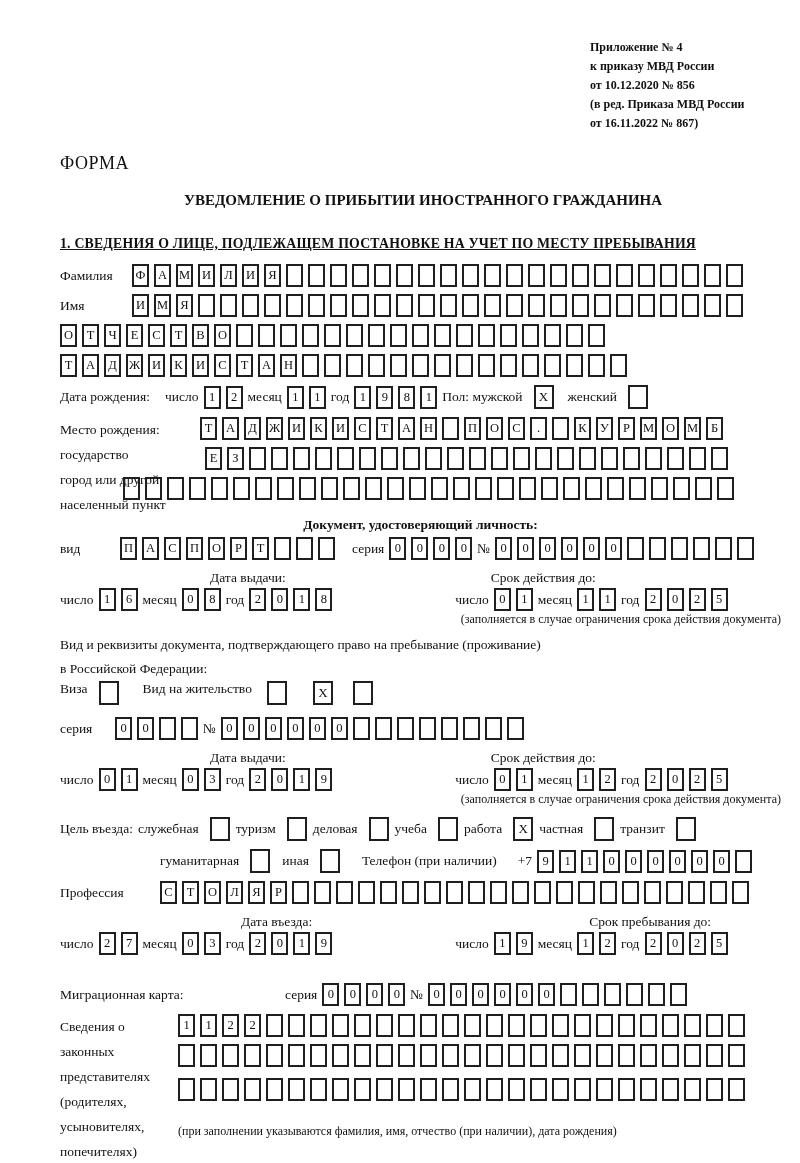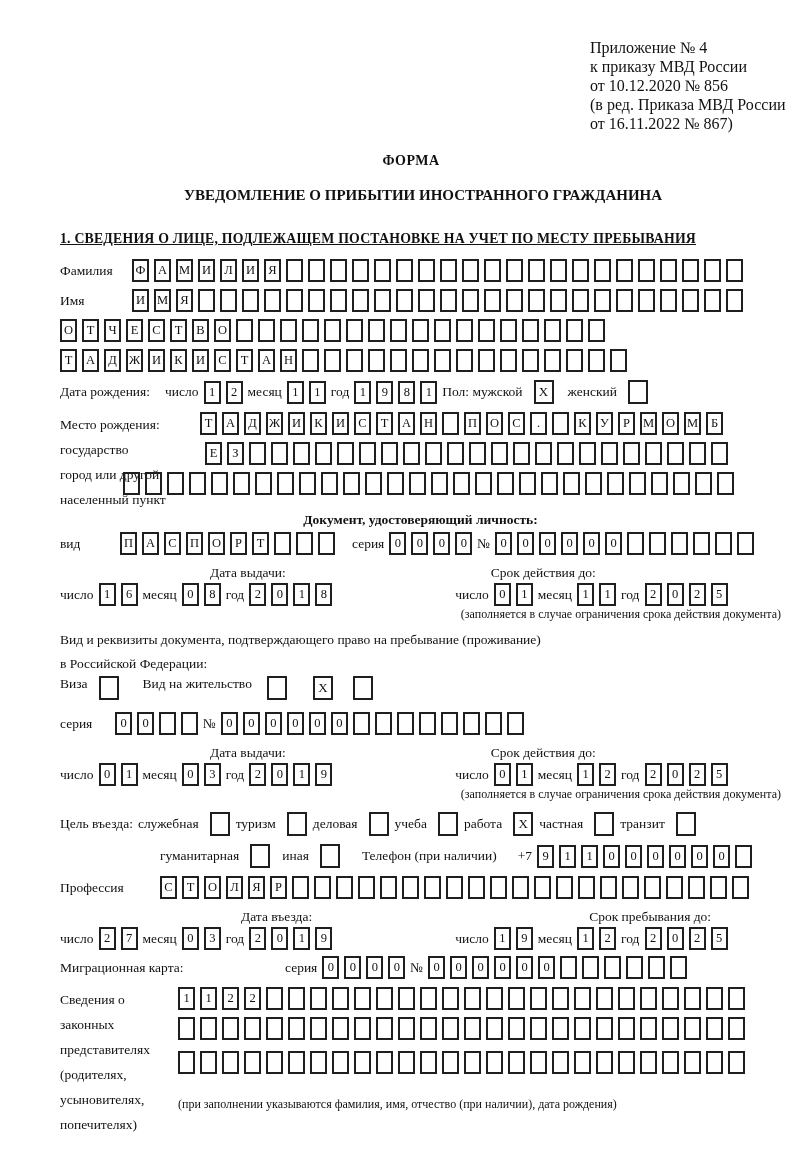--- a/index.html
+++ b/index.html
@@ -1,20 +1,20 @@
 <!DOCTYPE html>
 <html><head>
 <meta charset="utf-8">
 <style>
   html,body{margin:0;padding:0;background:#e8e8e8;}
   .page{width:800px;height:1163px;box-sizing:border-box;margin:0 auto;background:#ffffff;
         padding:38px 14px 8px 60px;overflow:hidden;color:#111;
         font-family:"Liberation Serif","DejaVu Serif",serif;font-size:13.5px;}
-  .hdr{margin-left:auto;width:196px;line-height:19px;font-size:16px;}
-  .forma{text-align:center;padding-right:24px;font-weight:bold;font-size:14px;margin-top:20px;letter-spacing:.5px;}
+  .hdr{margin-left:auto;width:196px;line-height:19px;font-size:12px;font-weight:bold;}
+  .forma{text-align:left;padding-right:24px;font-weight:normal;font-size:18px;margin-top:20px;letter-spacing:.5px;}
   .title{text-align:center;font-weight:bold;font-size:15px;margin-top:14px;line-height:24px;}
   .blank{display:inline-block;width:55px;height:13px;border-bottom:2px solid #333;margin-left:10px;}
   .sect{font-weight:bold;font-size:13.8px;margin-top:24px;letter-spacing:.2px;white-space:nowrap;text-decoration:underline;}
   #form-body{margin-top:12px;}
   .row{display:flex;align-items:center;margin-top:7px;white-space:nowrap;}
   .row.top{align-items:flex-start;}
   .row.center{justify-content:center;}
   .row.right{justify-content:flex-end;}
   .lbl{margin-right:5px;display:inline-block;}
   .lbl.b{font-weight:bold;}
@@ -574,21 +574,21 @@
           <span class="cell">2</span>
         </span>
         <span class="lbl">год</span>
         <span class="cellwrap">
           <span class="cell">2</span>
           <span class="cell">0</span>
           <span class="cell">2</span>
           <span class="cell">5</span>
         </span>
       </div>
-      <div class="row" style="margin-top: 6px; font-family: Liberation Serif, serif;">
+      <div class="row" style="margin-top: 28px; font-family: Liberation Serif, serif;">
         <span class="lbl" style="width: 175px;">Миграционная карта:</span>
         <span class="gap" style="width: 45px;"></span>
         <span class="lbl">серия</span>
         <span class="cellwrap">
           <span class="cell">0</span>
           <span class="cell">0</span>
           <span class="cell">0</span>
           <span class="cell">0</span>
         </span>
         <span class="lbl">№</span>

